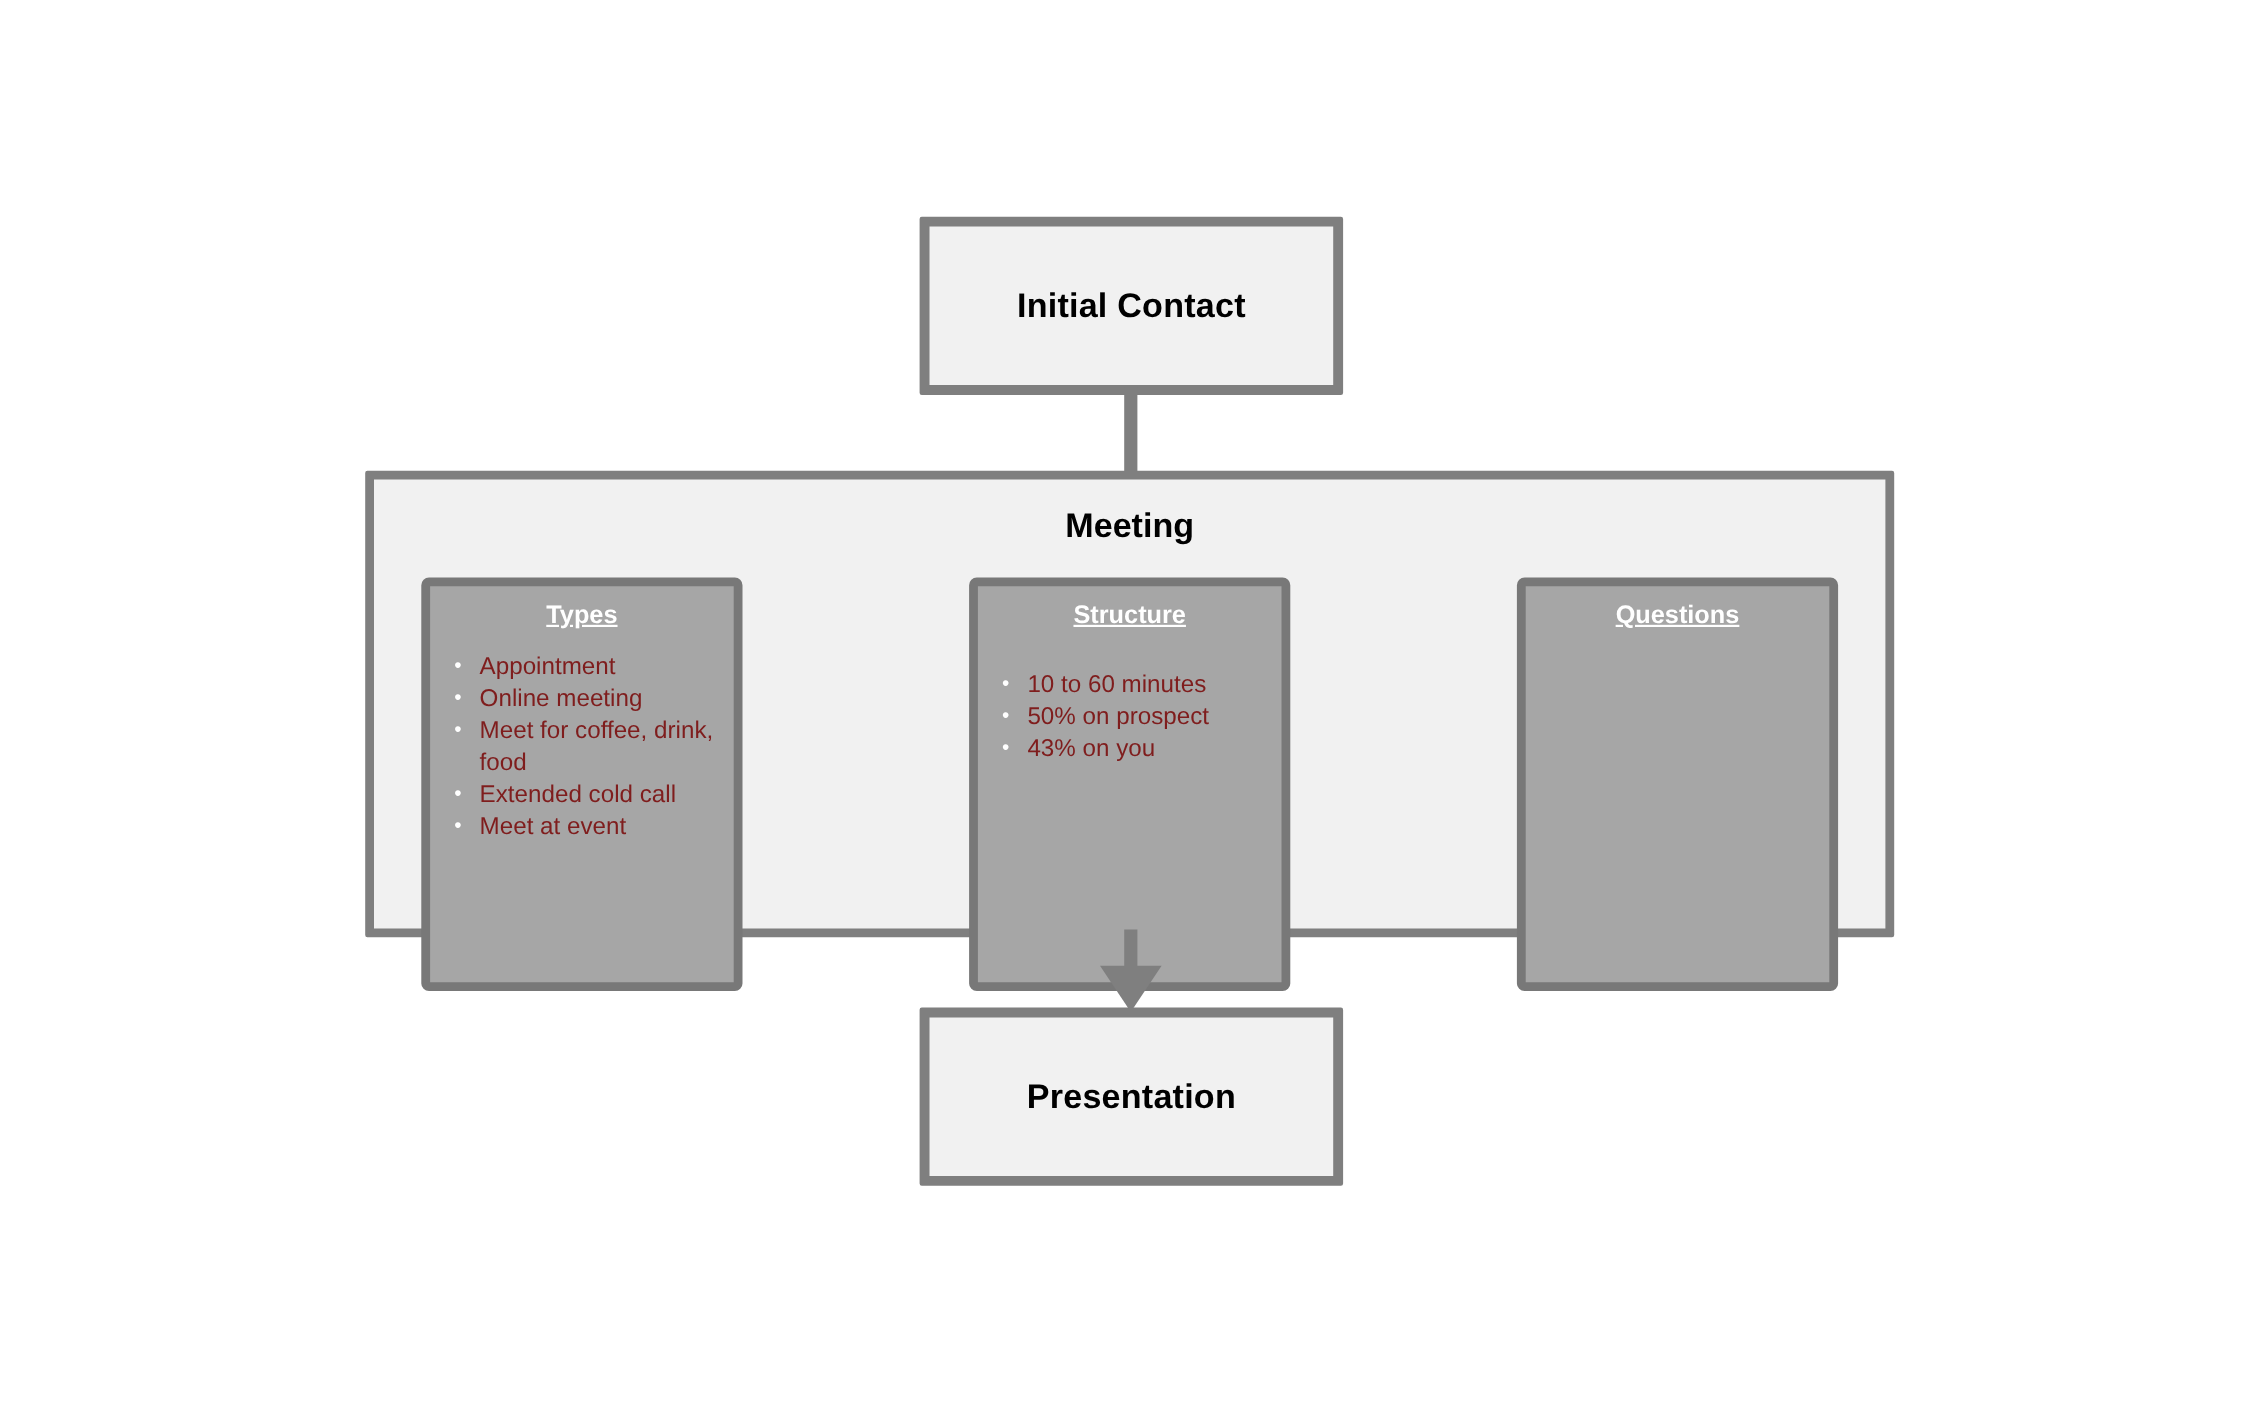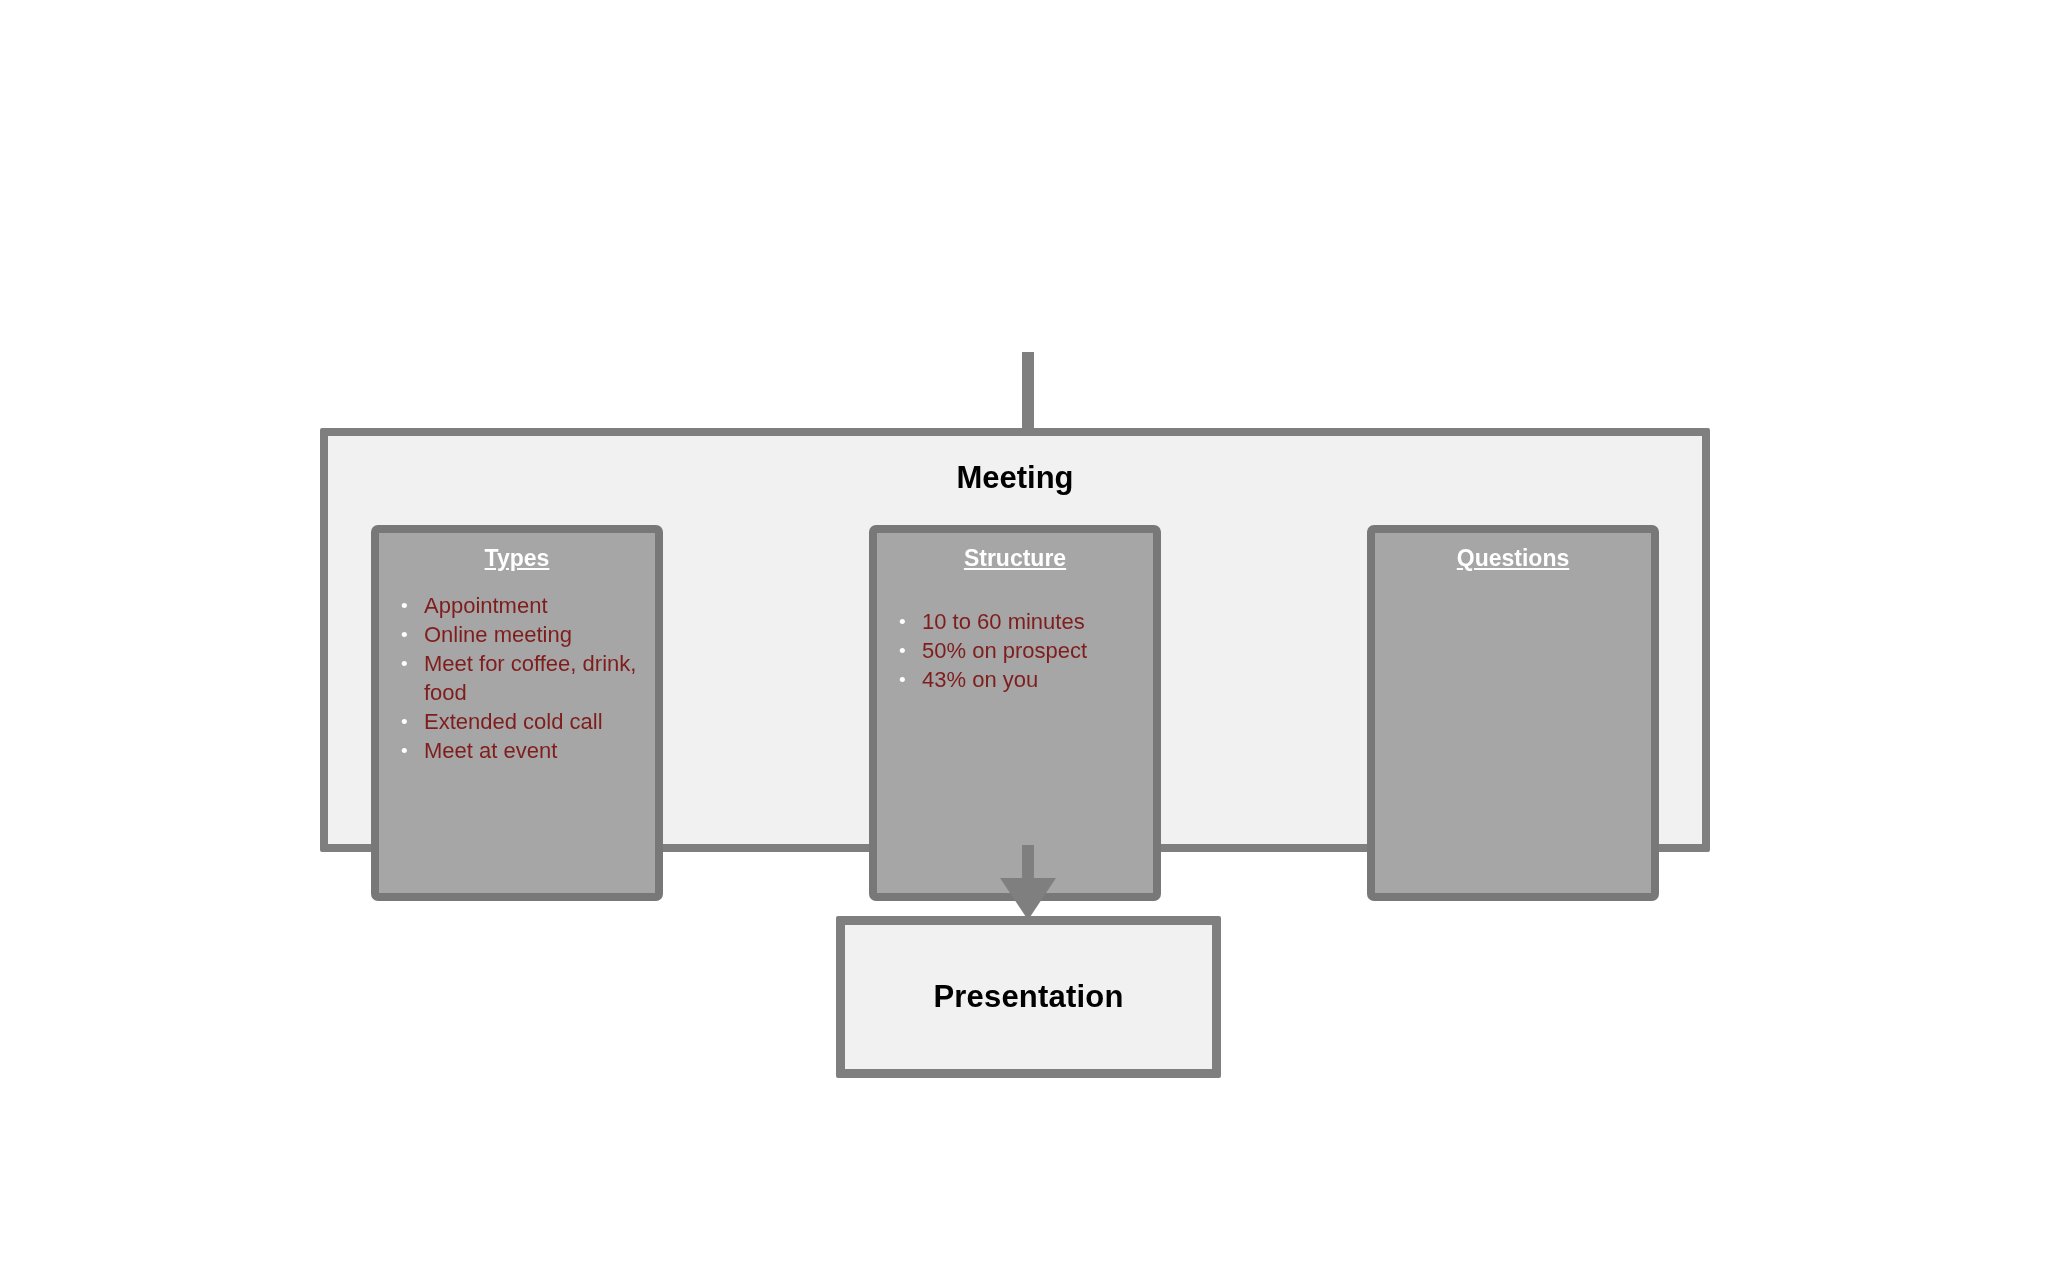--- a/index.html
+++ b/index.html
@@ -81,21 +81,21 @@
     width: 0;
     height: 0;
     border-left: 28px solid transparent;
     border-right: 28px solid transparent;
     border-top: 42px solid #7f7f7f;
   }
 
   
   #meeting-container {
     position: absolute;
-    left: 320px;
+    left: 332px;
     top: 428px;
     width: 1390px;
     height: 424px;
     background: #f1f1f1;
     border: 8px solid #7f7f7f;
     box-sizing: border-box;
     border-radius: 2px;
   }
   #meeting-title {
     position: absolute;
@@ -165,20 +165,23 @@
   #panel-types .sub-panel-list { margin-top: 20px; }
   #panel-goals .sub-panel-list { margin-top: 31px; }
   #panel-structure .sub-panel-list { margin-top: 36px; }
   #panel-questions .sub-panel-list { margin-top: 31px; }
 </style>
 </head>
 <body>
 
 <div id="canvas">
 
+  <div id="initial-contact-box" class="node-box">
+    <span class="node-label">Initial Contact</span>
+  </div>
 
   <div id="connector-top" class="connector-stem"></div>
 
   <div id="meeting-container">
     <div id="meeting-title">Meeting</div>
 
     <div id="panel-row">
 
       <div id="panel-types" class="sub-panel">
         <div class="sub-panel-title">Types</div>

